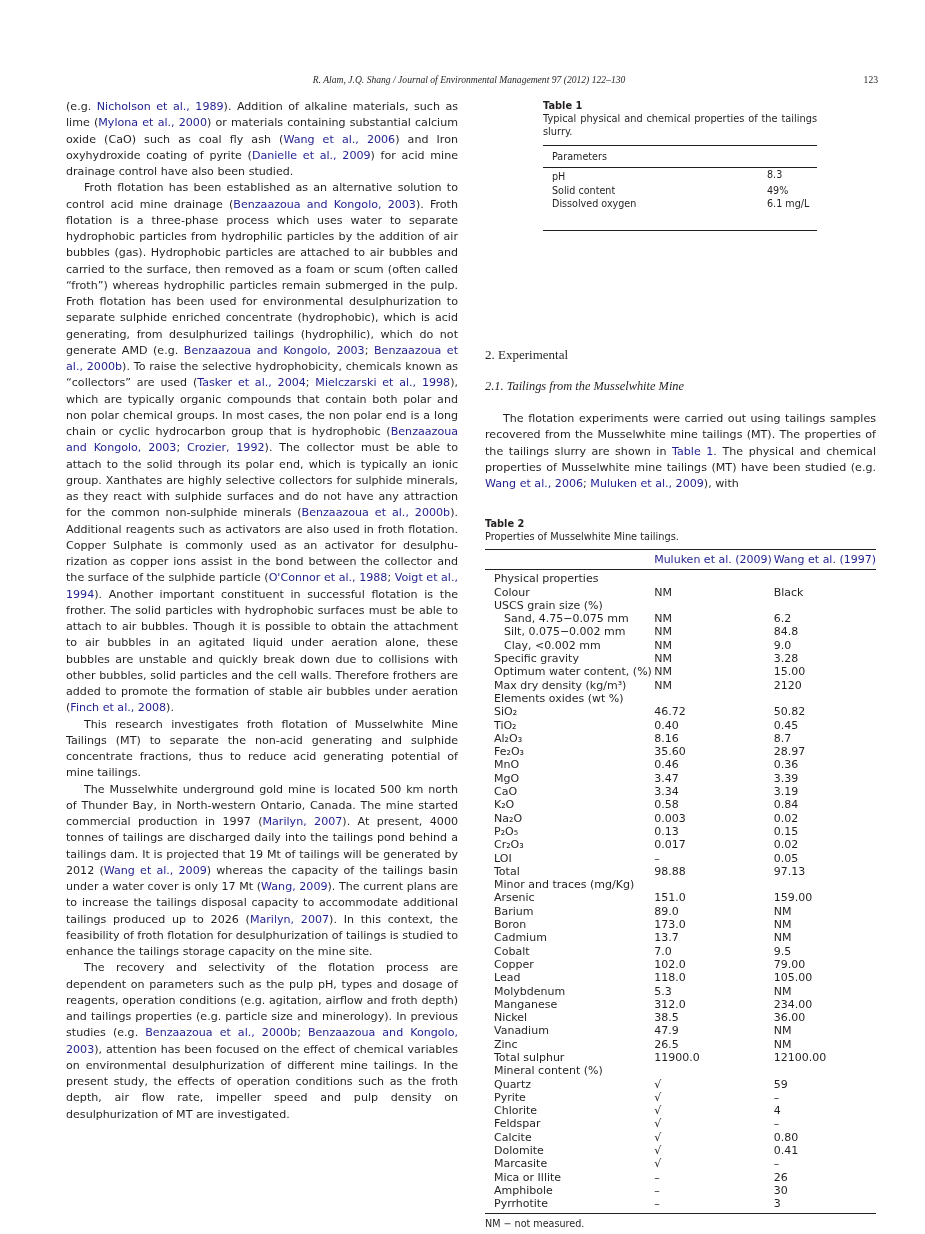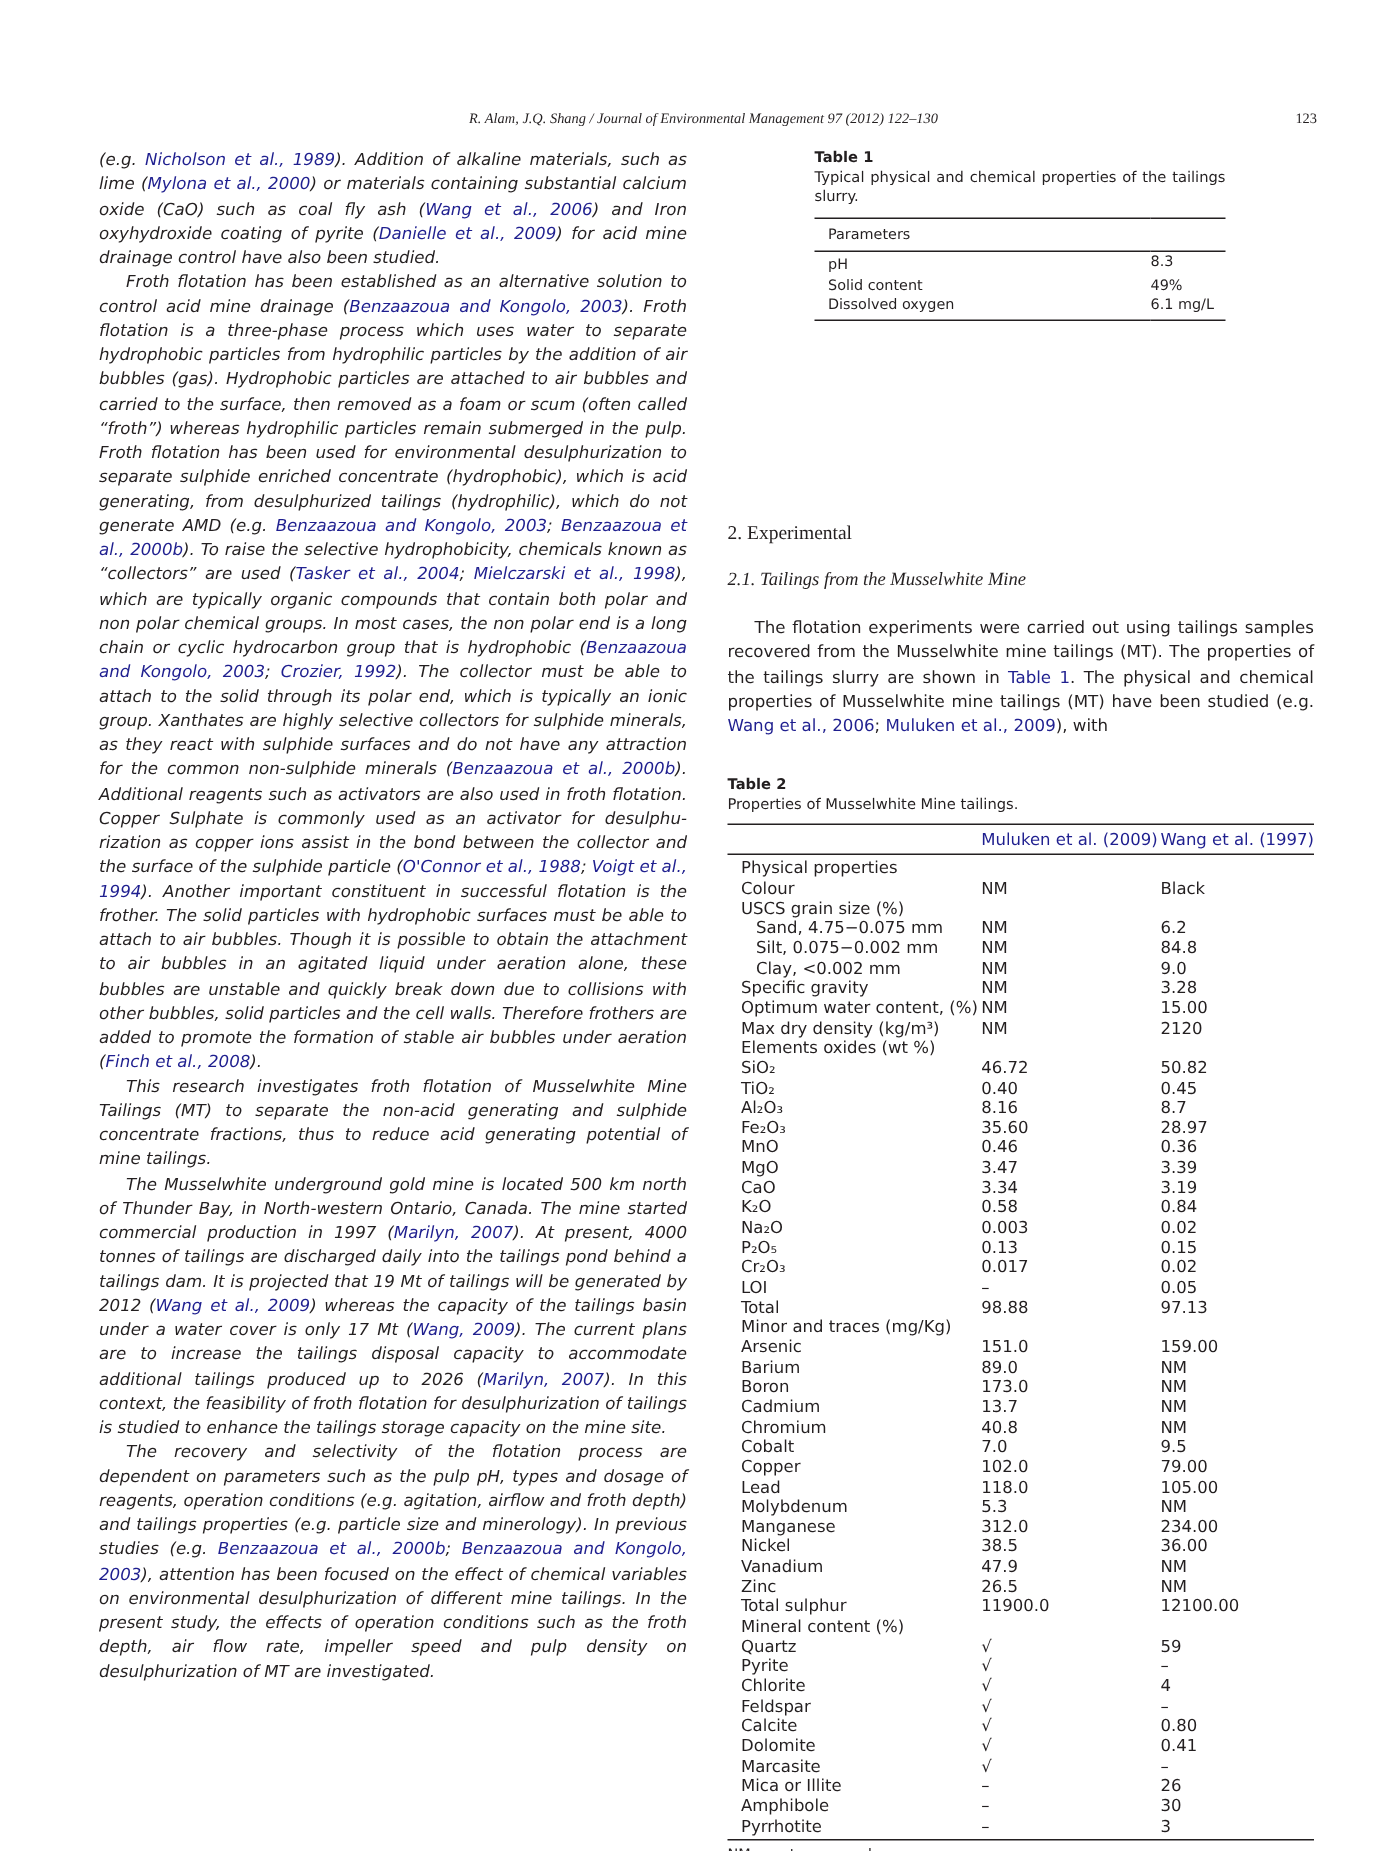--- a/index.html
+++ b/index.html
@@ -3,21 +3,21 @@
 <meta charset="utf-8">
 <style>
   html, body { margin: 0; padding: 0; background: #ffffff; }
   body { width: 925px; height: 1234px; position: relative; overflow: hidden;
          font-family: "DejaVu Sans", sans-serif; color: #231f20; }
   .running-head { position: absolute; top: 74px; left: 60px; width: 818px; height: 14px;
                   font-family: "Liberation Serif", serif; font-style: italic; font-size: 9.6px; }
   .running-head .center { position: absolute; left: 0; right: 0; text-align: center; }
   .running-head .pageno { position: absolute; right: 0; font-style: normal; }
   .col-left { position: absolute; top: 99px; left: 66px; width: 392px;
-              font-size: 11.1px; line-height: 16.25px; text-align: justify; font-style: italic; }
+              font-size: 11.1px; line-height: 16.25px; text-align: justify; }
   .col-left p { margin: 0; text-indent: 18px; hyphens: auto; }
   .col-left p.first { text-indent: 0; }
   a.ref { color: #1f1f8f; text-decoration: none; }
   .col-right { position: absolute; top: 99px; left: 485px; width: 391px; }
   .tbl-label { font-weight: bold; font-size: 9.8px; line-height: 13px; }
   .tbl-caption { font-size: 9.8px; line-height: 13px; text-align: justify; }
   .thick-top { border-top: 1.6px solid #231f20; }
   td { padding: 0; vertical-align: top; white-space: nowrap; }
   .h2 { position: absolute; top: 248px; left: 0; font-family: "Liberation Serif", serif; font-weight: normal; font-size: 13px; }
   .h3 { position: absolute; top: 280px; left: 0; font-family: "Liberation Serif", serif; font-style: italic; font-size: 12.4px; }
@@ -62,21 +62,21 @@
         <tbody id="t1body">
           <tr style="">
             <td style="padding-left: 9px; padding-top: 2px;">pH</td>
             <td style="width: 50px;">8.3</td>
           </tr>
           <tr>
             <td style="padding-left: 9px;">Solid content</td>
             <td style="width: 50px;">49%</td>
           </tr>
           <tr style="border-bottom: 1.6px solid rgb(35, 31, 32);">
-            <td style="padding-left: 9px; padding-bottom: 3px;">Dissolved oxygen</td>
+            <td style="padding-left: 9px; padding-bottom: 20px;">Dissolved oxygen</td>
             <td style="width: 50px;">6.1 mg/L</td>
           </tr>
         </tbody>
     </table>
   </div>
 
   <div class="h2">2.  Experimental</div>
   <div class="h3">2.1.  Tailings from the Musselwhite Mine</div>
   <div class="rightpara">
       <p id="rpara">The flotation experiments were carried out using tailings samples recovered from the Musselwhite mine tailings (MT). The properties of the tailings slurry are shown in <a class="ref">Table 1</a>. The physical and chemical properties of Musselwhite mine tailings (MT) have been studied (e.g. <a class="ref">Wang et al., 2006</a>; <a class="ref">Muluken et al., 2009</a>), with</p>
@@ -222,25 +222,20 @@
             <td class="c0">Boron</td>
             <td class="c1">173.0</td>
             <td>NM</td>
           </tr>
           <tr>
             <td class="c0">Cadmium</td>
             <td class="c1">13.7</td>
             <td>NM</td>
           </tr>
           <tr>
-            <td class="c0">Chromium</td>
-            <td class="c1">40.8</td>
-            <td>NM</td>
-          </tr>
-          <tr>
             <td class="c0">Cobalt</td>
             <td class="c1">7.0</td>
             <td>9.5</td>
           </tr>
           <tr>
             <td class="c0">Copper</td>
             <td class="c1">102.0</td>
             <td>79.00</td>
           </tr>
           <tr>

